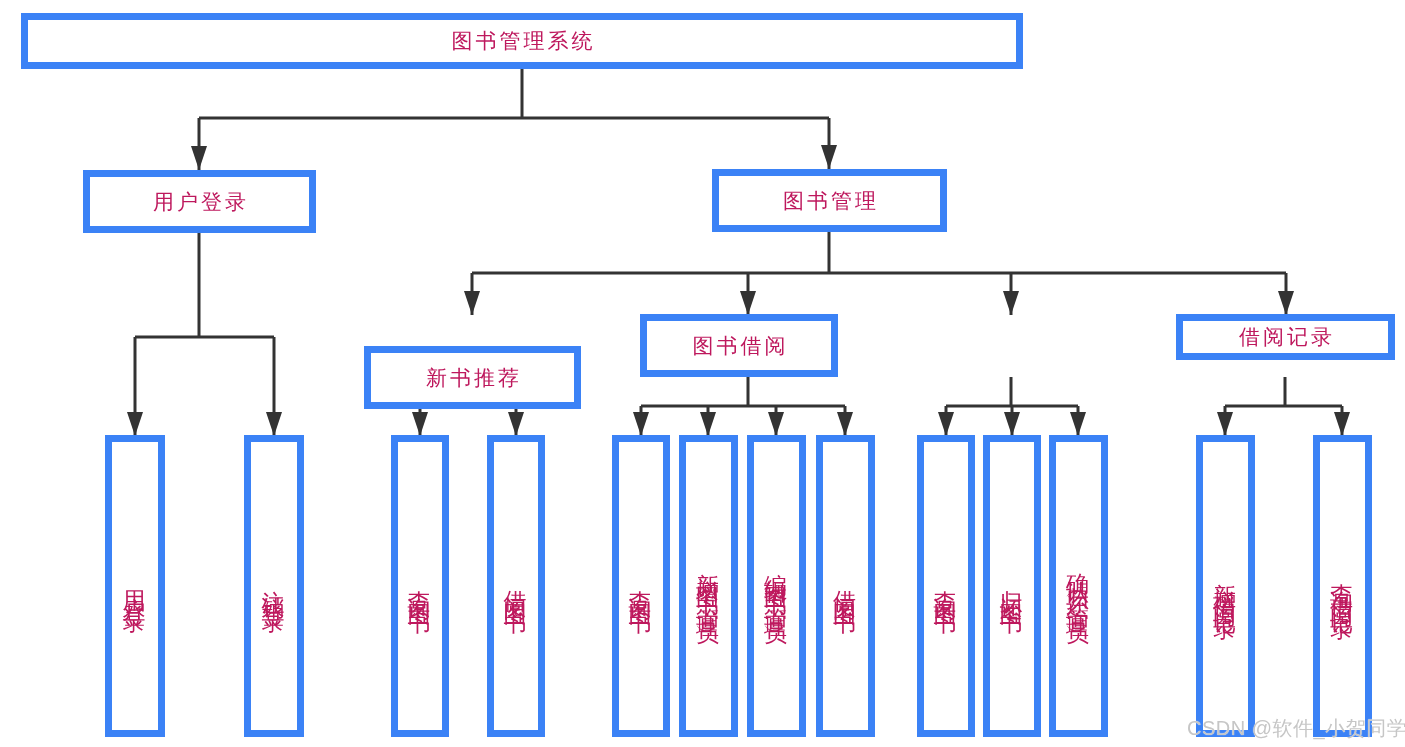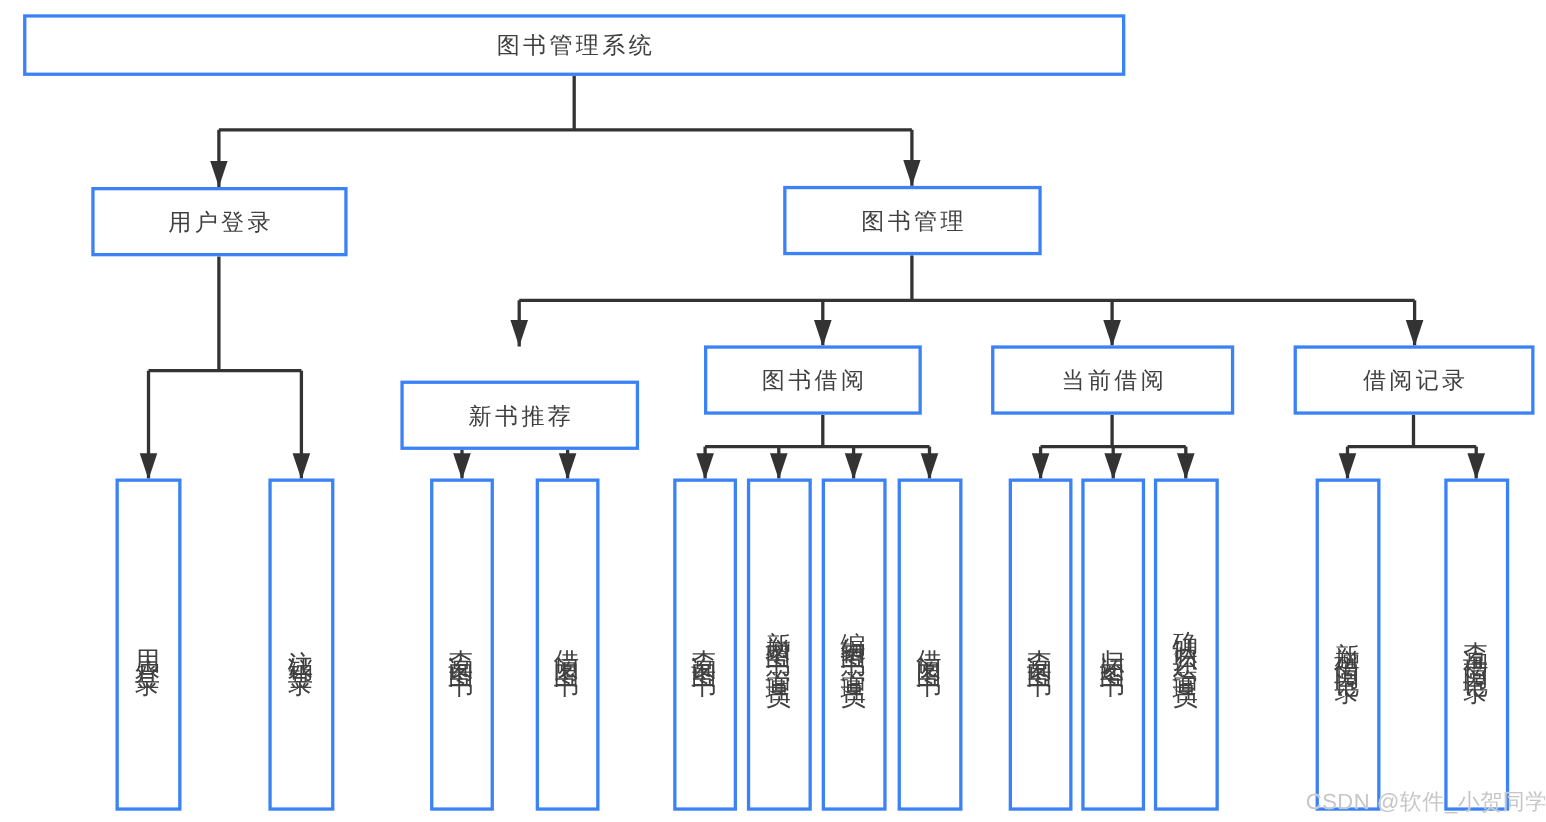--- a/index.html
+++ b/index.html
@@ -8,46 +8,46 @@
     width: 1405px;
     height: 747px;
     background: #ffffff;
     overflow: hidden;
     font-family: "Liberation Sans", sans-serif;
   }
   svg.wires { position: absolute; left: 0; top: 0; }
   .node {
     position: absolute;
     background: #ffffff;
-    border: 3px solid #3b82f6;
+    border: 7px solid #3b82f6;
     box-sizing: border-box;
     display: flex;
     align-items: center;
     justify-content: center;
-    color: #404040;
+    color: #be185d;
   }
   .h-node { font-size: 21px; letter-spacing: 3px; text-indent: 3px; }
   .v-node {
     writing-mode: vertical-rl;
     text-orientation: mixed;
     font-size: 23px;
     letter-spacing: 7px;
     top: 435px;
     height: 302px;
   }
   
   #n-root { left: 21px;  top: 13px;  width: 1002px; height: 56px; }
   
   #n-user-login { left: 83px;  top: 170px; width: 233px; height: 63px; }
   #n-book-mgmt  { left: 712px; top: 169px; width: 235px; height: 63px; }
   
   #n-new-book       { left: 364px;  top: 314px; width: 217px; height: 63px; margin-top: 32px; }
   #n-book-borrow    { left: 640px;  top: 314px; width: 198px; height: 63px; }
   #n-current-borrow { left: 901px;  top: 314px; width: 221px; height: 63px; }
-  #n-borrow-record  { left: 1176px; top: 314px; width: 219px; height: 63px; }
+  #n-borrow-record  { left: 1176px; top: 314px; width: 219px; height: 46px; }
   
   #l-a1 { left: 105px;  width: 60px; }
   #l-a2 { left: 244px;  width: 60px; }
   #l-b1 { left: 391px;  width: 58px; }
   #l-b2 { left: 487px;  width: 58px; }
   #l-c1 { left: 612px;  width: 58px; }
   #l-c2 { left: 679px;  width: 59px; }
   #l-c3 { left: 747px;  width: 59px; }
   #l-c4 { left: 816px;  width: 59px; }
   #l-d1 { left: 917px;  width: 58px; }
@@ -107,21 +107,20 @@
     </g>
   </svg>
 
   <div class="node h-node" id="n-root">图书管理系统</div>
 
   <div class="node h-node" id="n-user-login">用户登录</div>
   <div class="node h-node" id="n-book-mgmt">图书管理</div>
 
   <div class="node h-node" id="n-new-book">新书推荐</div>
   <div class="node h-node" id="n-book-borrow">图书借阅</div>
-  <div class="node h-node" id="n-current-borrow">当前借阅</div>
   <div class="node h-node" id="n-borrow-record">借阅记录</div>
 
   <div class="node v-node" id="l-a1">用户登录</div>
   <div class="node v-node" id="l-a2">注销登录</div>
 
   <div class="node v-node" id="l-b1">查询图书</div>
   <div class="node v-node" id="l-b2">借阅图书</div>
 
   <div class="node v-node" id="l-c1">查询图书</div>
   <div class="node v-node" id="l-c2">新增图书（管理员）</div>

